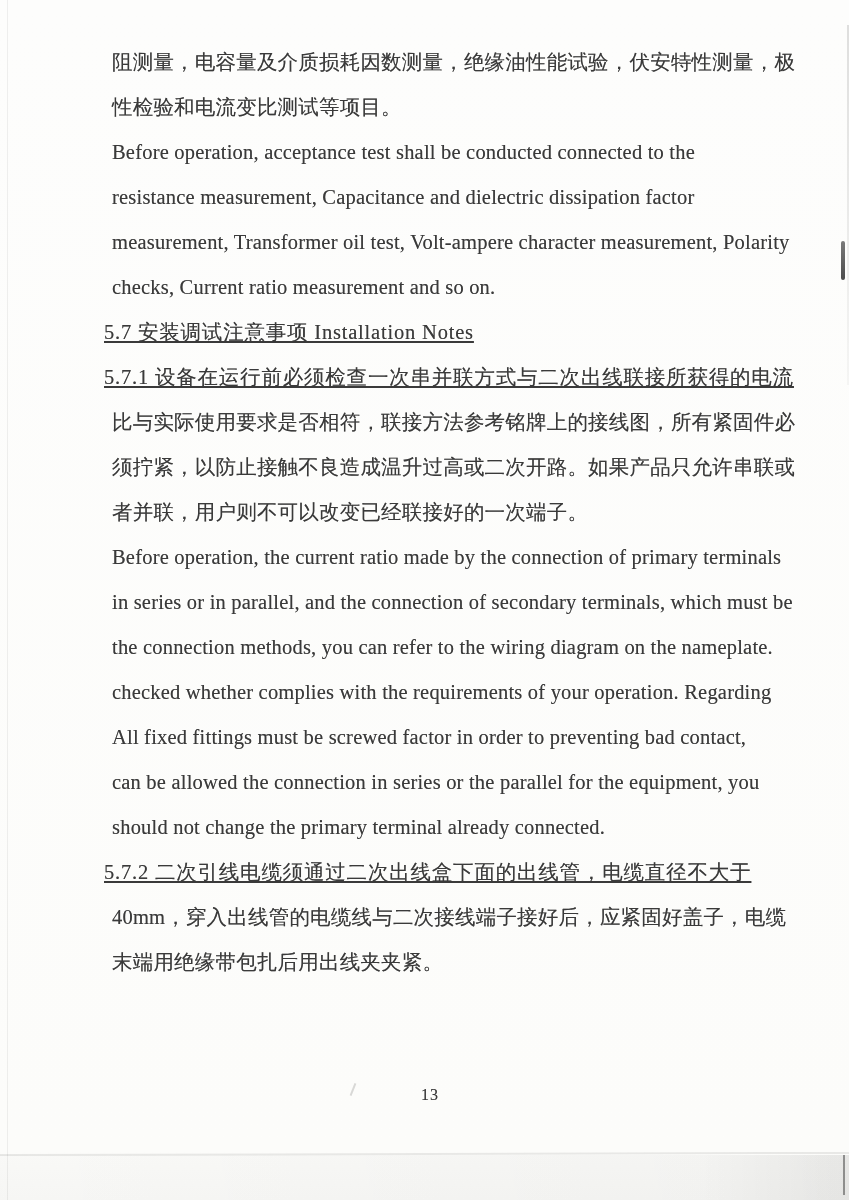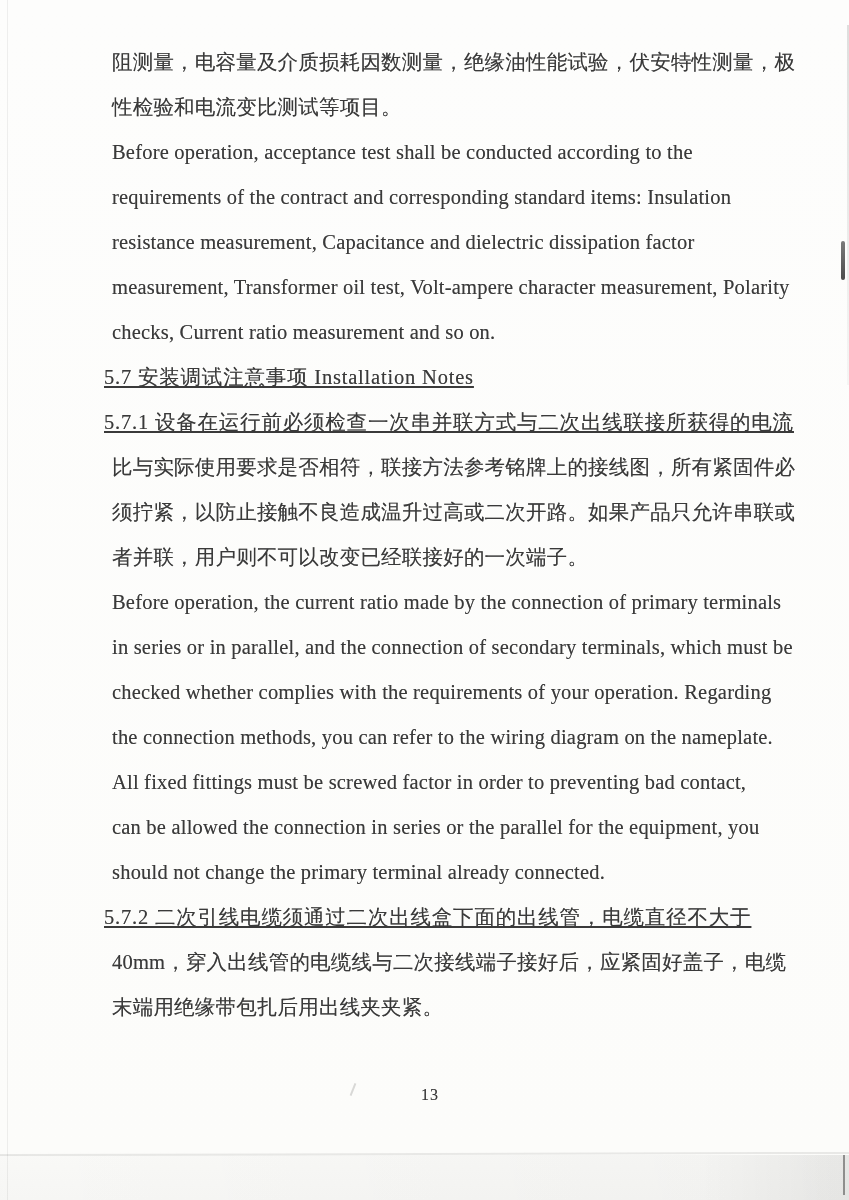--- a/index.html
+++ b/index.html
@@ -111,34 +111,33 @@
   <div class="scanner-mark"></div>
   <div class="bottom-edge"></div>
   <div class="bottom-strip"></div>
   <div class="corner-shade"></div>
   <div class="bottom-right-line"></div>
   <div class="speck"></div>
 
   <div class="text-block">
       <div class="line">阻测量，电容量及介质损耗因数测量，绝缘油性能试验，伏安特性测量，极</div>
       <div class="line">性检验和电流变比测试等项目。</div>
-      <div class="line">Before operation, acceptance test shall be conducted according to the</div>
-      <div class="line">requirements of the contract and corresponding standard items: Insulation</div>
+      <div class="line">Before operation, acceptance test shall be conducted connected to the</div>
       <div class="line">resistance measurement, Capacitance and dielectric dissipation factor</div>
       <div class="line">measurement, Transformer oil test, Volt-ampere character measurement, Polarity</div>
       <div class="line">checks, Current ratio measurement and so on.</div>
       <div class="line heading">5.7 安装调试注意事项  Installation Notes</div>
       <div class="line heading">5.7.1 设备在运行前必须检查一次串并联方式与二次出线联接所获得的电流</div>
       <div class="line">比与实际使用要求是否相符，联接方法参考铭牌上的接线图，所有紧固件必</div>
       <div class="line">须拧紧，以防止接触不良造成温升过高或二次开路。如果产品只允许串联或</div>
       <div class="line">者并联，用户则不可以改变已经联接好的一次端子。</div>
       <div class="line">Before operation, the current ratio made by the connection of primary terminals</div>
       <div class="line">in series or in parallel, and the connection of secondary terminals, which must be</div>
+      <div class="line">the connection methods, you can refer to the wiring diagram on the nameplate.</div>
       <div class="line">checked whether complies with the requirements of your operation. Regarding</div>
-      <div class="line">the connection methods, you can refer to the wiring diagram on the nameplate.</div>
       <div class="line">All fixed fittings must be screwed factor in order to preventing bad contact,</div>
       <div class="line">can be allowed the connection in series or the parallel for the equipment, you</div>
       <div class="line">should not change the primary terminal already connected.</div>
       <div class="line heading">5.7.2 二次引线电缆须通过二次出线盒下面的出线管，电缆直径不大于</div>
       <div class="line">40mm，穿入出线管的电缆线与二次接线端子接好后，应紧固好盖子，电缆</div>
       <div class="line">末端用绝缘带包扎后用出线夹夹紧。</div>
     </div>
 
   <div class="page-number">13</div>
 

